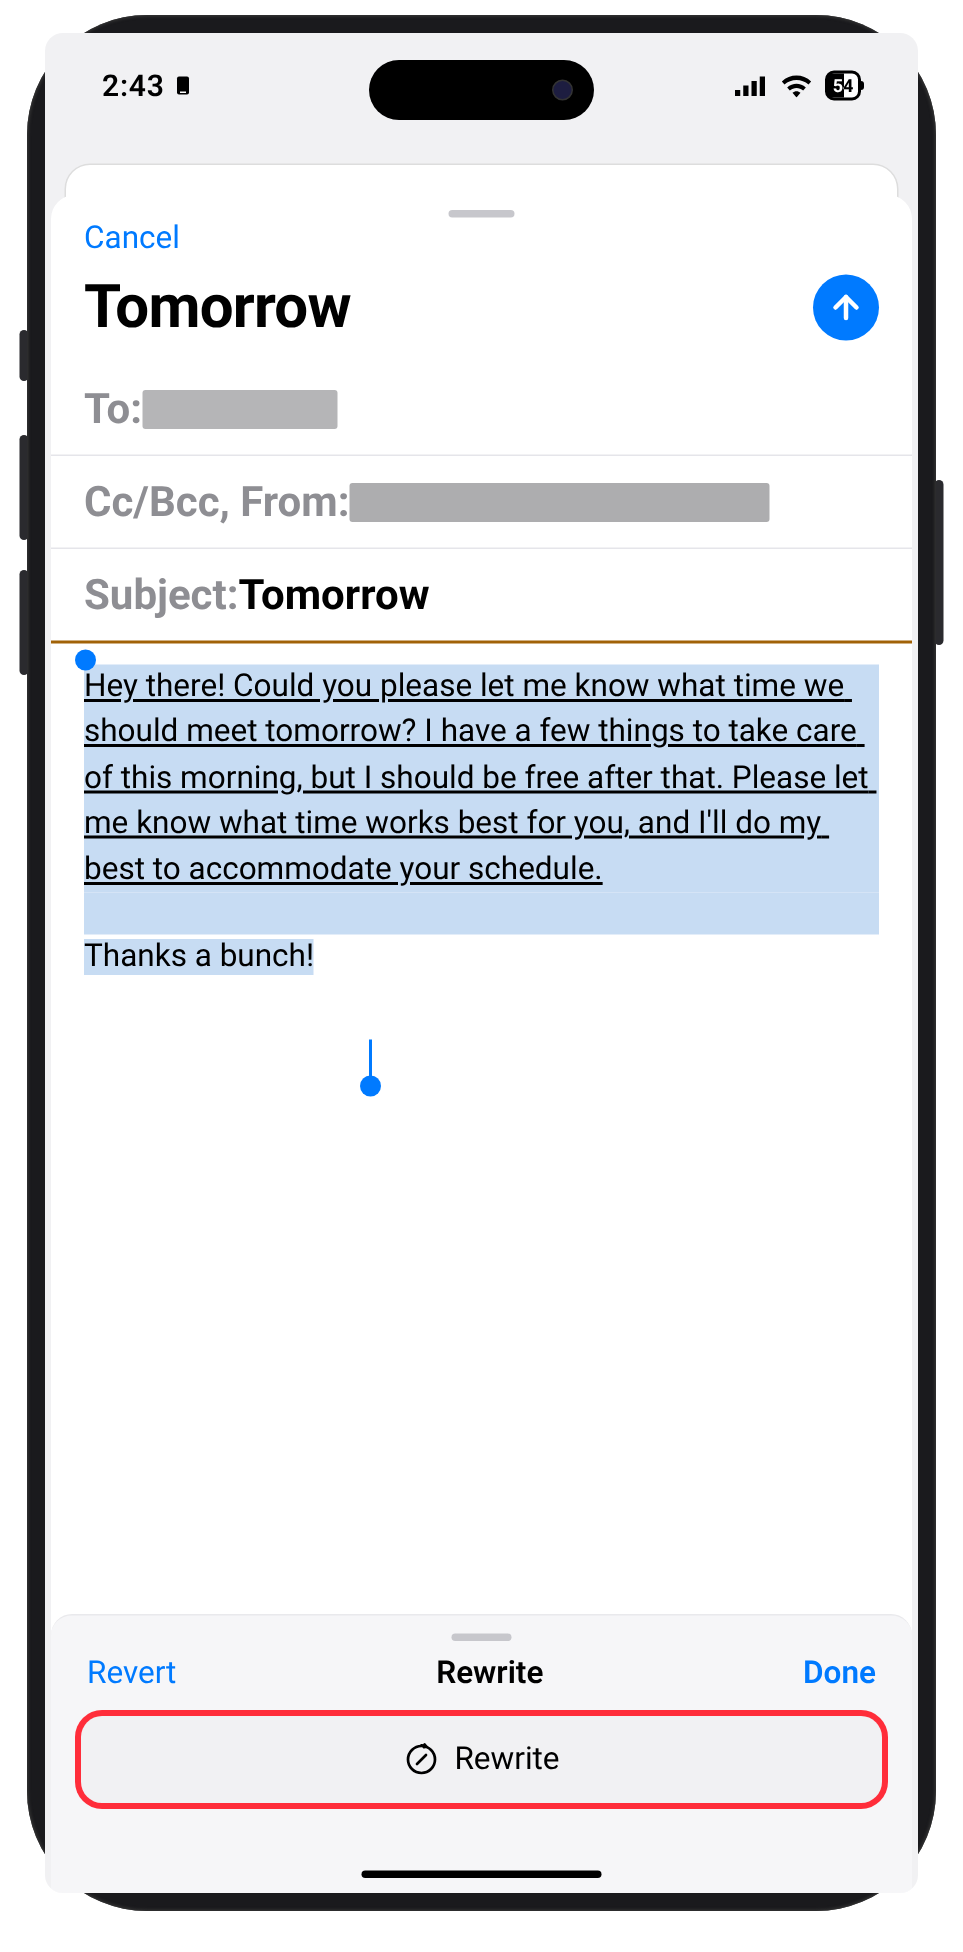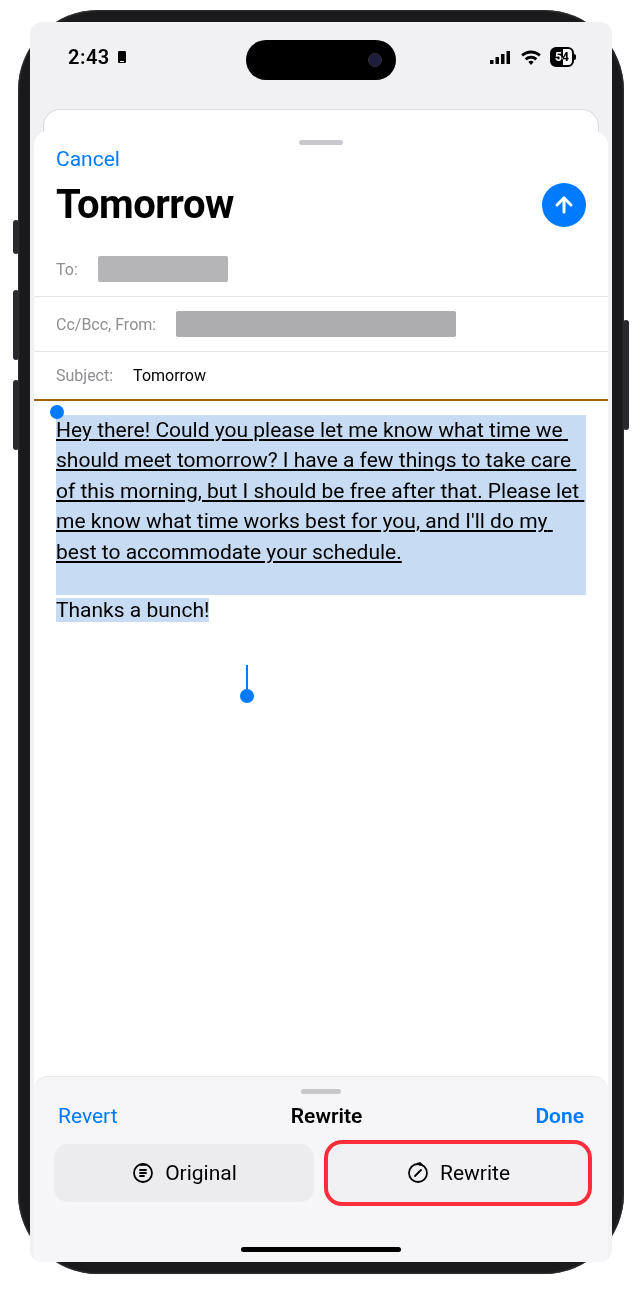--- a/index.html
+++ b/index.html
@@ -166,24 +166,25 @@
     border-radius: 50%;
     background: #007aff;
     display: flex;
     align-items: center;
     justify-content: center;
     color: #fff;
   }
   .field {
     display: flex;
     align-items: center;
-    gap: 20px;
+    gap: 0;
     padding: 14px 22px;
-    font-size: 16px;
+    font-size: 28px;
     border-bottom: 1px solid #e5e5ea;
+    font-weight: bold;
   }
   .field:last-of-type{border-bottom:none;}
   .field-label { color: #8e8e93; }
   .redact {
     background: #b5b5b7;
     border-radius: 2px;
   }
   .redact.small { width: 130px; height: 26px; }
   .redact.large { width: 280px; height: 26px; background:#adadaf; }
   .subject-val { color: #000; }
@@ -361,30 +362,20 @@
       </div>
 
       <div class="bottom-sheet">
         <div class="bottom-grabber"></div>
         <div class="tool-header">
           <span class="left">Revert</span>
           <span class="center">Rewrite</span>
           <span class="right">Done</span>
         </div>
         <div class="tool-buttons">
-          <div class="tool-btn">
-            <span>
-              <svg width="24" height="24" viewBox="0 0 24 24" fill="none" stroke="#000" stroke-width="1.8">
-                  <circle cx="12" cy="12" r="9"></circle>
-                  <path d="M9 9h6M9 12h6M9 15h4" stroke-linecap="round"></path>
-                  <path d="M12 3v-1m0 0l-2 1m2-1l2 1" stroke-linecap="round" transform="translate(0 1)"></path>
-                </svg>
-            </span>
-            <span>Original</span>
-          </div>
           <div class="tool-btn highlighted">
             <span>
               <svg width="24" height="24" viewBox="0 0 24 24" fill="none" stroke="#000" stroke-width="1.8" stroke-linecap="round">
                   <circle cx="12" cy="12" r="9"></circle>
                   <path d="M9 15l6-6"></path>
                   <path d="M12 2.5 A 9.5 9.5 0 0 1 14.5 3"></path>
                   <path d="M14 2l1.2 1.4-1.6.4"></path>
                 </svg>
             </span>
             <span>Rewrite</span>

